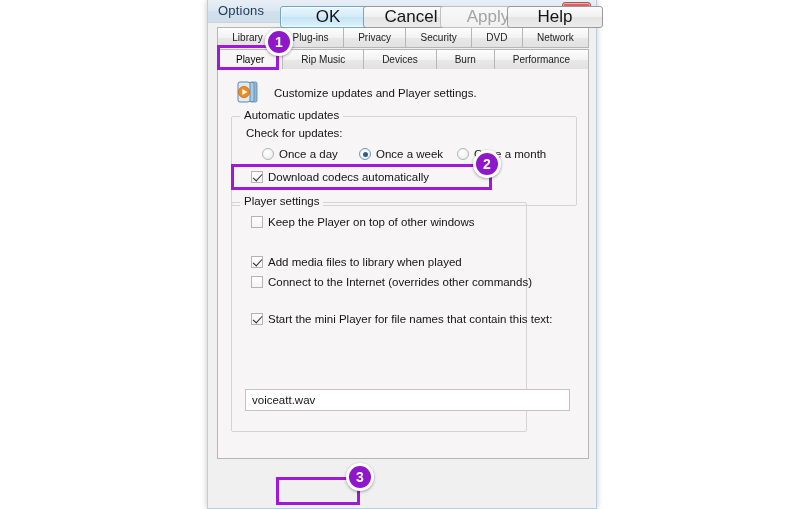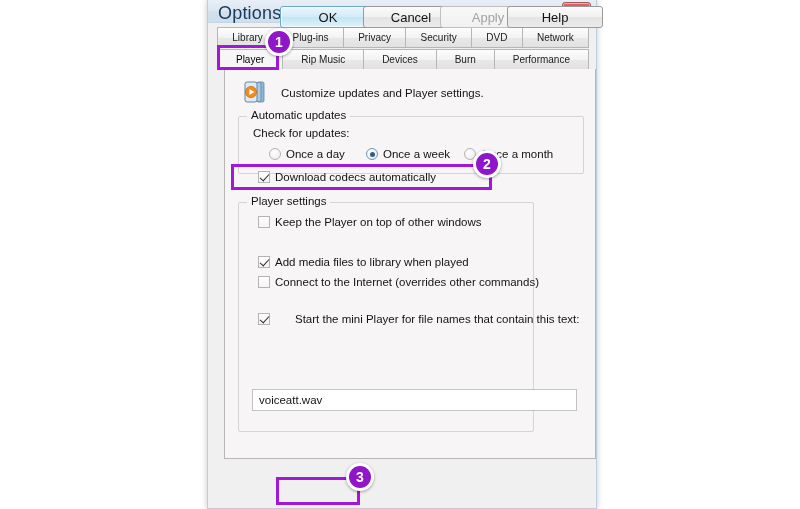--- a/index.html
+++ b/index.html
@@ -32,21 +32,21 @@
   .titlebar {
     position: relative;
     height: 22px;
     background: linear-gradient(to bottom, #e8eff6 0%, #dde8f2 45%, #d2e0ed 55%, #cfdeec 100%);
     border-bottom: 1px solid #c6d6e4;
   }
   .titlebar-title {
     position: absolute;
     left: 10px;
     top: 3px;
-    font-size: 18px;
+    font-size: 13px;
     color: #17385a;
     font-weight: normal;
     letter-spacing: 0.2px;
   }
   .close-btn {
     position: absolute;
     right: 5px;
     top: 2px;
     width: 27px;
     height: 16px;
@@ -91,21 +91,21 @@
   .tab:last-child { border-right: 1px solid #b6b6b6; }
   .tab.selected {
     background: #f7f5f6;
     border-bottom: 1px solid #f7f5f6;
     color: #000;
   }
 
   
   .panel {
     position: absolute;
-    left: 16px;
+    left: 9px;
     top: 69px;
     width: 372px;
     height: 390px;
     background: #f7f5f6;
     border: 1px solid #b6b6b6;
     border-top: none;
     box-sizing: border-box;
     padding-left: 11px;
   }
 
@@ -142,21 +142,21 @@
     background: #f7f5f6;
     padding: 0 4px;
     font-size: 11.5px;
     color: #141414;
     white-space: nowrap;
   }
   #group-automatic-updates {
     left: 13px;
     top: 47px;
     width: 346px;
-    height: 58px;
+    height: 90px;
   }
   #group-player-settings {
     left: 13px;
     top: 133px;
     width: 296px;
     height: 230px;
   }
 
   .sub-label {
     position: absolute;
@@ -244,21 +244,21 @@
   }
   .btn {
     position: absolute;
     height: 22px;
     width: 96px;
     top: 6px;
     border: 1px solid #9a9a9a;
     border-radius: 3px;
     background: linear-gradient(to bottom, #fbfbfb 0%, #f1f1f1 48%, #e4e4e4 52%, #ebebeb 100%);
     font-family: "Liberation Sans", sans-serif;
-    font-size: 13px;
+    font-size: 17px;
     color: #141414;
     display: flex;
     align-items: center;
     justify-content: center;
     box-sizing: border-box;
     cursor: pointer;
   }
   .btn.default {
     background: linear-gradient(to bottom, #eaf6fc 0%, #d3ecf8 48%, #c4e4f5 52%, #dff2fb 100%);
     border: 1px solid #6fa7c4;
@@ -388,21 +388,21 @@
         <span class="lbl">Keep the Player on top of other windows</span>
       </div>
       <div class="opt" style="left:19px; top:53px;">
         <span class="checkbox checked"></span>
         <span class="lbl">Add media files to library when played</span>
       </div>
       <div class="opt" style="left:19px; top:73px;">
         <span class="checkbox"></span>
         <span class="lbl">Connect to the Internet (overrides other commands)</span>
       </div>
-      <div class="opt" style="left:19px; top:110px;gap:20px;">
+      <div class="opt" style="left:19px; top:110px;">
         <span class="checkbox checked"></span>
         <span class="lbl">Start the mini Player for file names that contain this text:</span>
       </div>
     </div>
 
     <input class="text-input" type="text" value="voiceatt.wav" style="">
   </div>
 
   <div class="footer"></div>
 </div>

